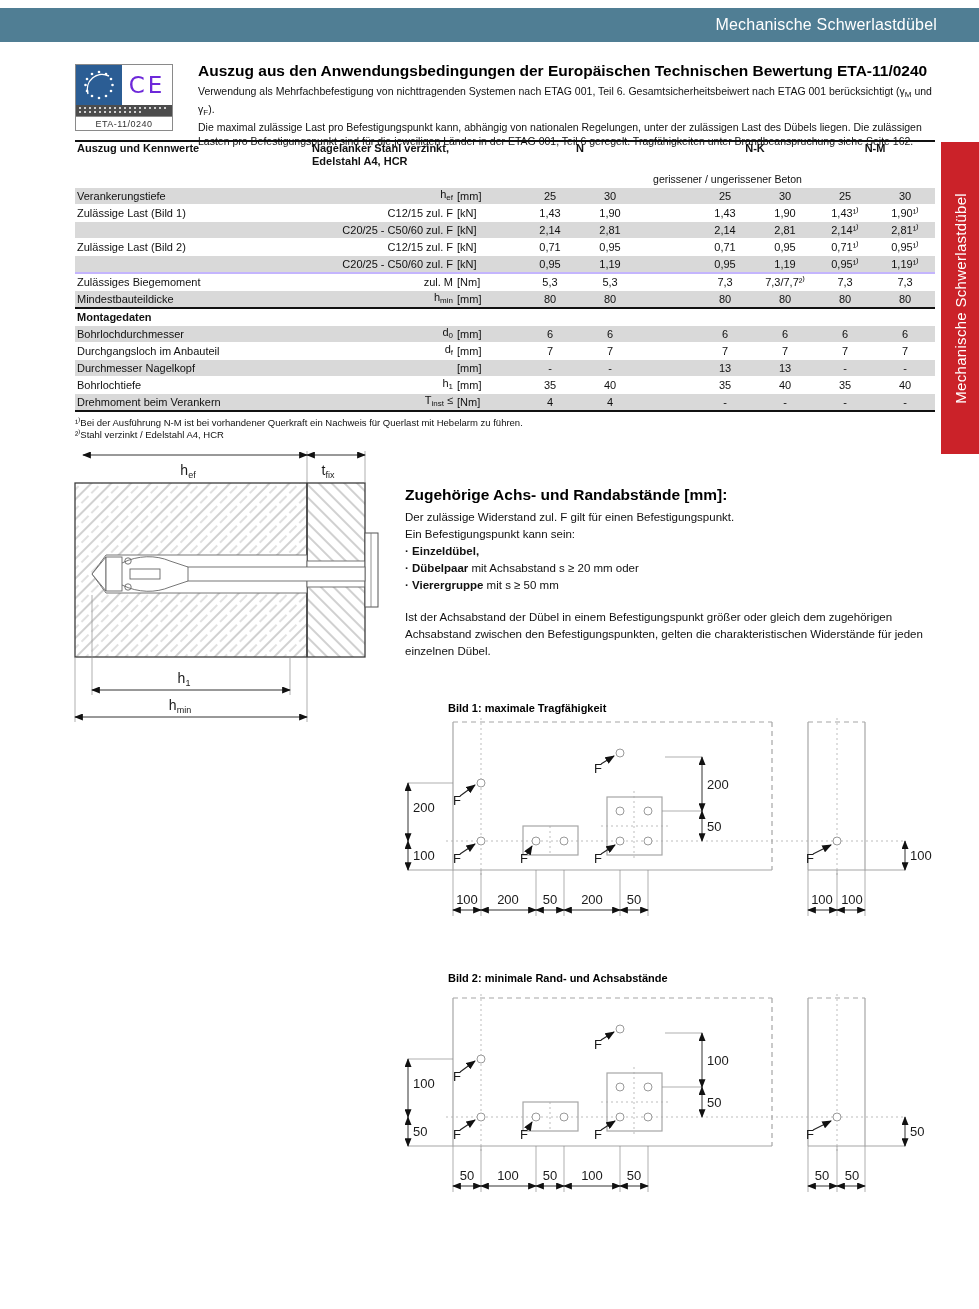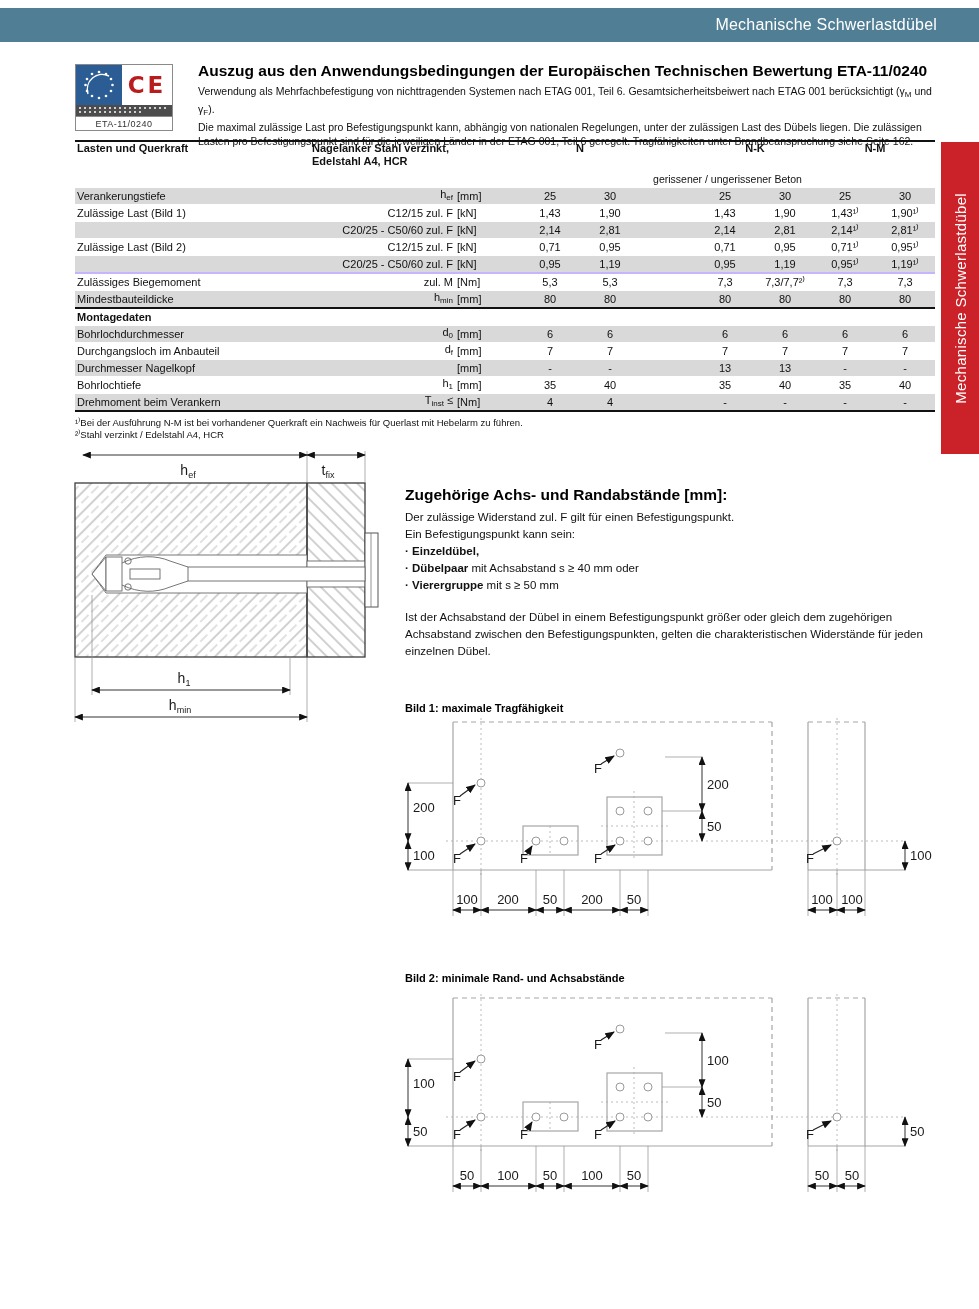--- a/index.html
+++ b/index.html
@@ -15,21 +15,21 @@
   .sidetab{position:absolute;left:941px;top:142px;width:38px;height:312px;background:#cb2229;
            display:flex;align-items:center;justify-content:center;}
   .sidetab span{writing-mode:vertical-rl;transform:rotate(180deg);color:#fff;font-size:15px;
                 white-space:nowrap;letter-spacing:.3px;}
 
   
   .ce{position:absolute;left:75px;top:64px;width:96px;border:1px solid #8a8a8a;background:#fff;}
   .ce-top{display:flex;height:40px;}
   .ce-eu{width:46px;height:40px;background:#2b5d94;}
   .ce-mark{flex:1;display:flex;align-items:center;justify-content:center;
-           font-family:"DejaVu Sans",sans-serif;font-weight:bold;font-size:23px;letter-spacing:3px;color:#b91c1c;}
+           font-family:"DejaVu Sans",sans-serif;font-weight:normal;font-size:23px;letter-spacing:3px;color:#6d28d9;}
   .ce-strip{height:11px;background:#4c4c4c;position:relative;}
   .ce-strip i{position:absolute;left:3px;right:3px;height:2px;
               background:repeating-linear-gradient(90deg,#cfcfcf 0 2px,transparent 2px 5px);}
   .ce-strip i.l1{top:2px;} .ce-strip i.l2{top:6px;right:28px;}
   .ce-eta{height:13px;border-top:1px solid #8a8a8a;font-size:9px;color:#333;
           display:flex;align-items:center;justify-content:center;letter-spacing:.5px;}
 
   
   .intro{position:absolute;left:198px;top:62px;width:748px;}
   .intro h1{margin:0 0 4px 0;font-size:15.5px;line-height:18px;font-weight:bold;color:#000;}
@@ -57,21 +57,21 @@
   .footnotes{margin-top:5px;font-size:9.5px;line-height:11.5px;color:#111;}
 
   
   .achs{position:absolute;left:405px;top:486px;width:532px;}
   .achs h2{margin:0 0 5px 0;font-size:15.5px;font-weight:bold;color:#000;}
   .achs .rt-line,.achs .rt-bullet{font-size:11.5px;line-height:17px;}
   .achs .rt-par{font-size:11.5px;line-height:17px;margin-top:15px;}
   .achs .b{font-weight:bold;}
 
   
-  .figcap{position:absolute;font-size:11px;font-weight:bold;color:#000;}
+  .figcap{position:absolute;font-size:11px;font-weight:bold;color:#000;margin-left:43px;}
 
   svg text{font-family:"Liberation Sans",sans-serif;fill:#1a1a1a;}
   .figure-host{position:absolute;}
 </style>
 </head>
 <body>
 
 <div id="page">
 
   <svg width="0" height="0" style="position:absolute" aria-hidden="true">
@@ -145,21 +145,21 @@
         <col style="width:60px">
           <col style="width:60px">
           <col style="width:55px">
         <col style="width:60px">
           <col style="width:60px">
           <col style="width:60px">
           <col style="width:60px">
       </colgroup>
       <thead>
         <tr>
-          <th class="h-c1">Lasten und Querkraft</th>
+          <th class="h-c1">Auszug und Kennwerte</th>
           <th class="h-c2" colspan="2">
             <span>Nagelanker Stahl verzinkt,</span><br>
             <span>Edelstahl A4, HCR</span>
           </th>
           <th class="h-grp" colspan="2">N</th>
           <th></th>
           <th class="h-grp" colspan="2">N-K</th>
           <th class="h-grp" colspan="2">N-M</th>
         </tr>
         <tr>
@@ -367,21 +367,21 @@
       <text x="116" y="240" text-anchor="middle" font-size="14"><tspan>h</tspan><tspan font-size="9" dy="3">1</tspan></text>
       <text x="112" y="267" text-anchor="middle" font-size="14"><tspan>h</tspan><tspan font-size="9" dy="3">min</tspan></text>
     </svg>
   </div>
 
   <div class="achs">
     <h2>Zugehörige Achs- und Randabstände [mm]:</h2>
     <div class="rt-line">Der zulässige Widerstand zul. F gilt für einen Befestigungspunkt.</div>
     <div class="rt-line">Ein Befestigungspunkt kann sein:</div>
     <div class="rt-bullet"><span class="b">· Einzeldübel,</span><span></span></div>
-    <div class="rt-bullet"><span class="b">· Dübelpaar</span><span> mit Achsabstand s ≥ 40 mm oder</span></div>
+    <div class="rt-bullet"><span class="b">· Dübelpaar</span><span> mit Achsabstand s ≥ 20 mm oder</span></div>
     <div class="rt-bullet"><span class="b">· Vierergruppe</span><span> mit s ≥ 50 mm</span></div>
     <div class="rt-par">Ist der Achsabstand der Dübel in einem Befestigungspunkt größer oder gleich dem zugehörigen Achsabstand zwischen den Befestigungspunkten, gelten die charakteristischen Widerstände für jeden einzelnen Dübel.</div>
   </div>
 
   <div class="figcap" style="left:405px;top:702px">Bild 1: maximale Tragfähigkeit</div>
   <div class="figcap" style="left:405px;top:972px">Bild 2: minimale Rand- und Achsabstände</div>
 
   <div class="figure-host" style="left:400px;top:700px"><svg width="540" height="230" viewBox="0 0 540 230">
 
       <g stroke="#b5b5b5" stroke-width="0.9" stroke-dasharray="2,3">

